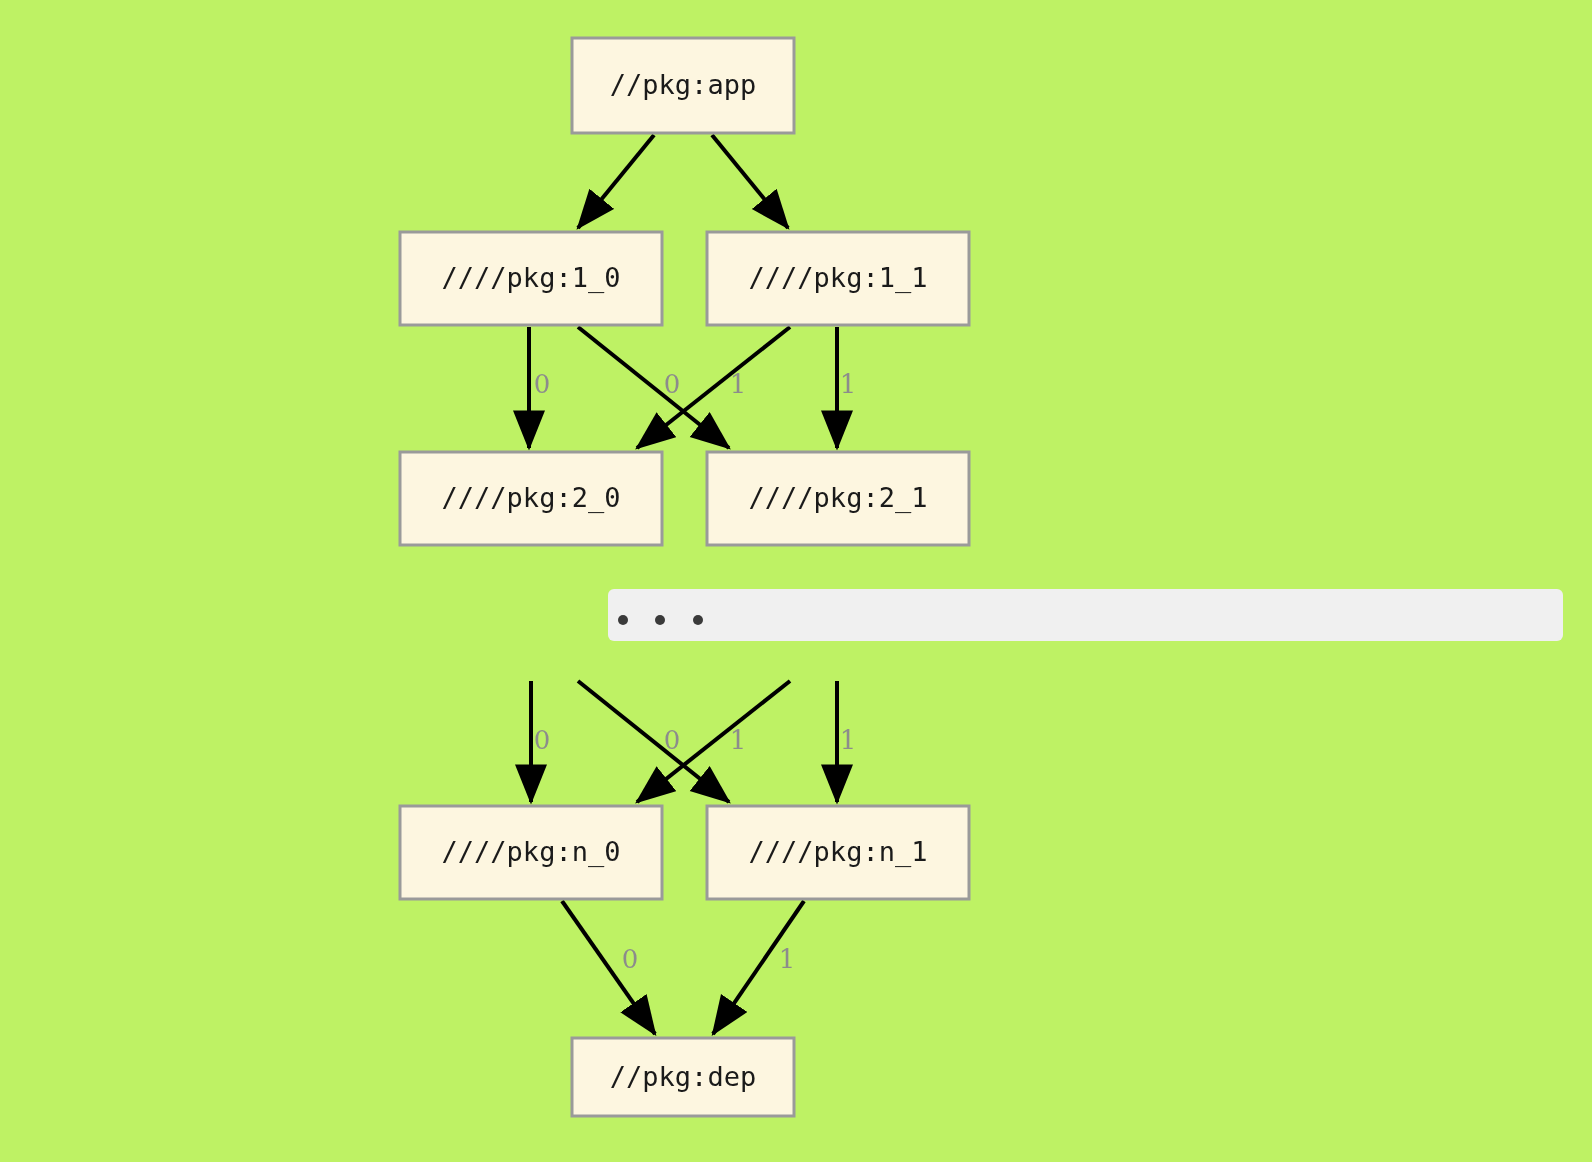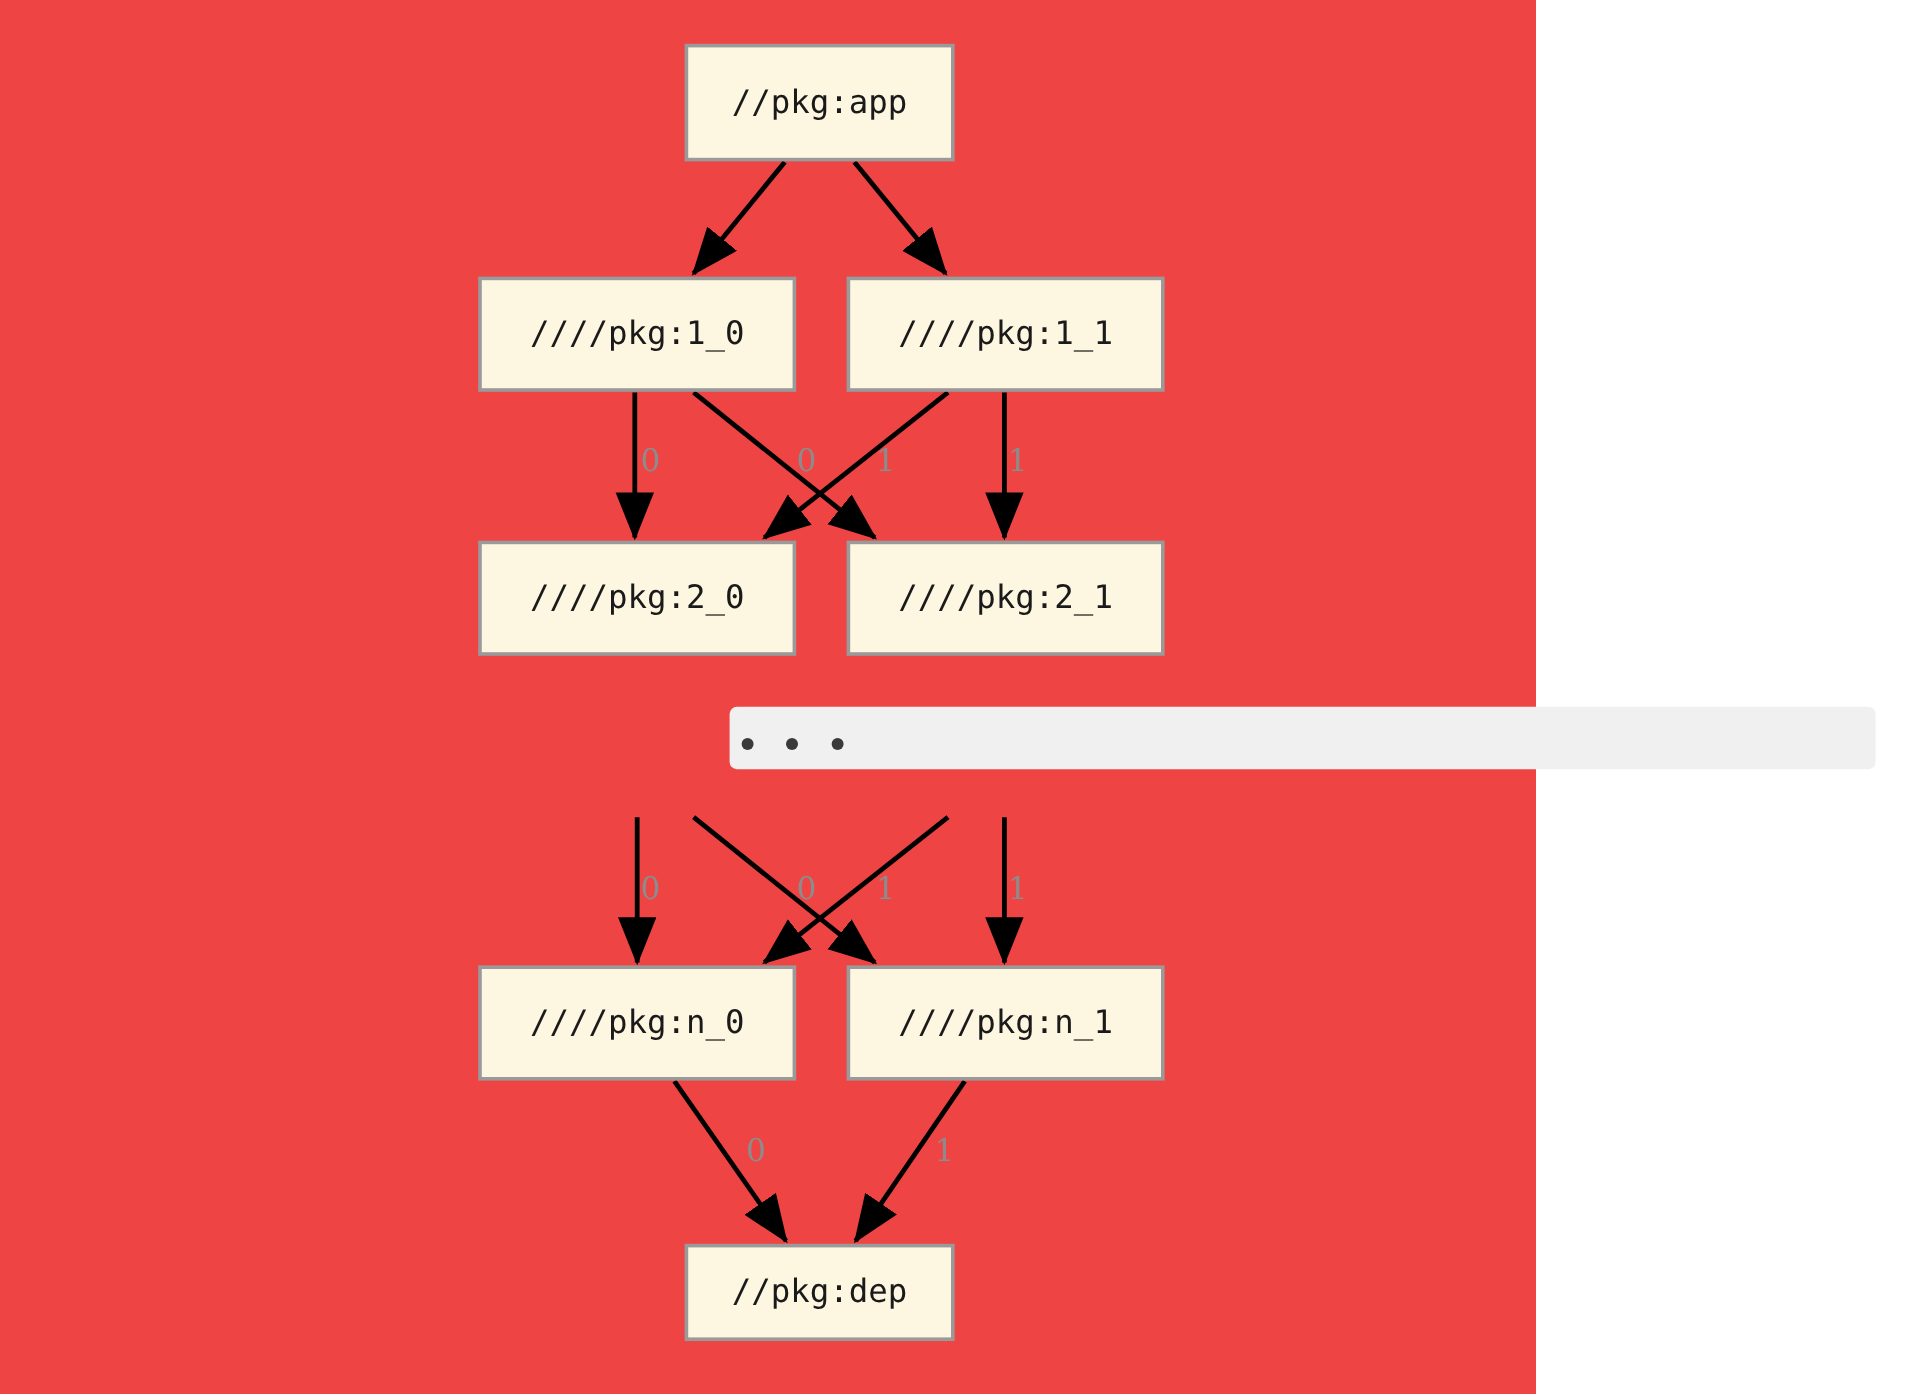--- a/index.html
+++ b/index.html
@@ -8,23 +8,23 @@
     background: #ffffff;
   }
   body {
     width: 1592px;
     height: 1162px;
     overflow: hidden;
     font-family: "Liberation Sans", sans-serif;
   }
   #graph-root {
     position: relative;
-    width: 1280px;
+    width: 1592px;
     height: 1162px;
-    background: #ef4444;
+    background: #bef264;
   }
   svg#graph-svg {
     position: absolute;
     top: 0;
     left: 0;
     width: 1592px;
     height: 1162px;
     display: block;
   }
   .node-box {

